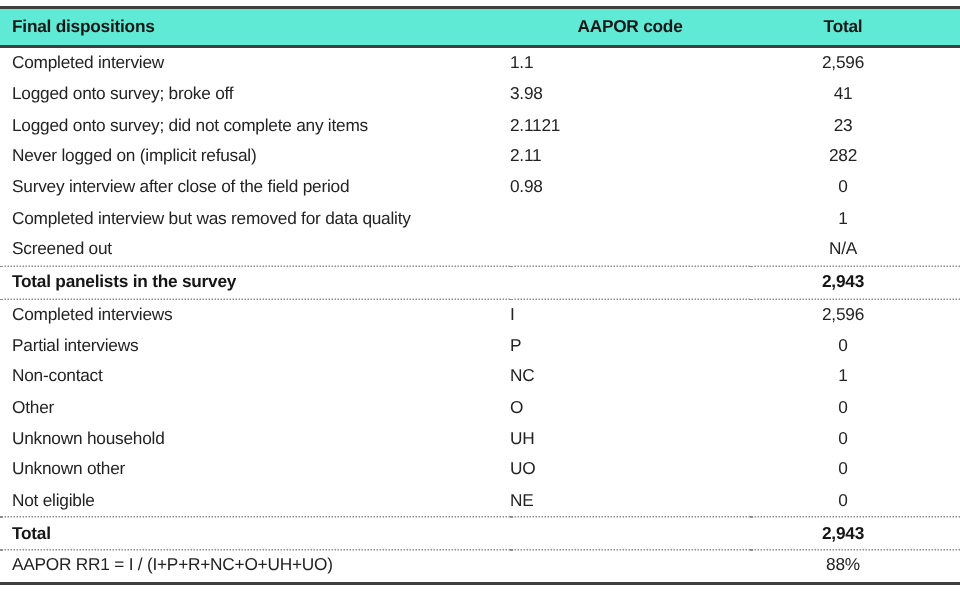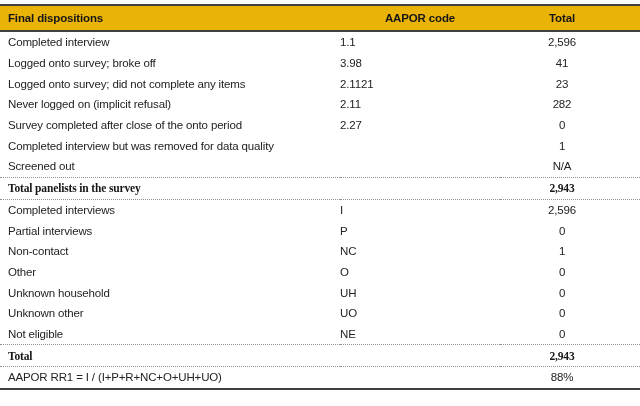--- a/index.html
+++ b/index.html
@@ -23,21 +23,21 @@
     border-collapse: collapse;
     table-layout: fixed;
     width: 640px;
     font-size: 11.5px;
     letter-spacing: -0.15px;
   }
   col.c1 { width: 340px; }
   col.c2 { width: 160px; }
   col.c3 { width: 140px; }
   thead th {
-    background: #eab308;
+    background: #5eead4;
     border-bottom: 2px solid #3f3f3f;
     height: 24px;
     font-weight: bold;
     font-size: 11.5px;
     color: #161616;
     padding: 0;
   }
   th:nth-child(1), td:nth-child(1) {
     text-align: left;
     padding-left: 8px;
@@ -49,21 +49,20 @@
     padding-right: 16px;
   }
   td {
     height: 20.7px;
     padding: 0;
     color: #232323;
   }
   tr.bold-row td {
     font-weight: bold;
     color: #161616;
-    font-family: Liberation Serif, serif;
   }
   tr.sep td {
     border-top: 1px dotted #8f8f8f;
   }
 </style>
 </head>
 <body>
 
 <div class="table-wrap">
   <table>
@@ -94,22 +93,22 @@
           <td>Logged onto survey; did not complete any items</td>
           <td>2.1121</td>
           <td>23</td>
         </tr>
         <tr>
           <td>Never logged on (implicit refusal)</td>
           <td>2.11</td>
           <td>282</td>
         </tr>
         <tr>
-          <td>Survey completed after close of the onto period</td>
-          <td>2.27</td>
+          <td>Survey interview after close of the field period</td>
+          <td>0.98</td>
           <td>0</td>
         </tr>
         <tr>
           <td>Completed interview but was removed for data quality</td>
           <td></td>
           <td>1</td>
         </tr>
         <tr>
           <td>Screened out</td>
           <td></td>

